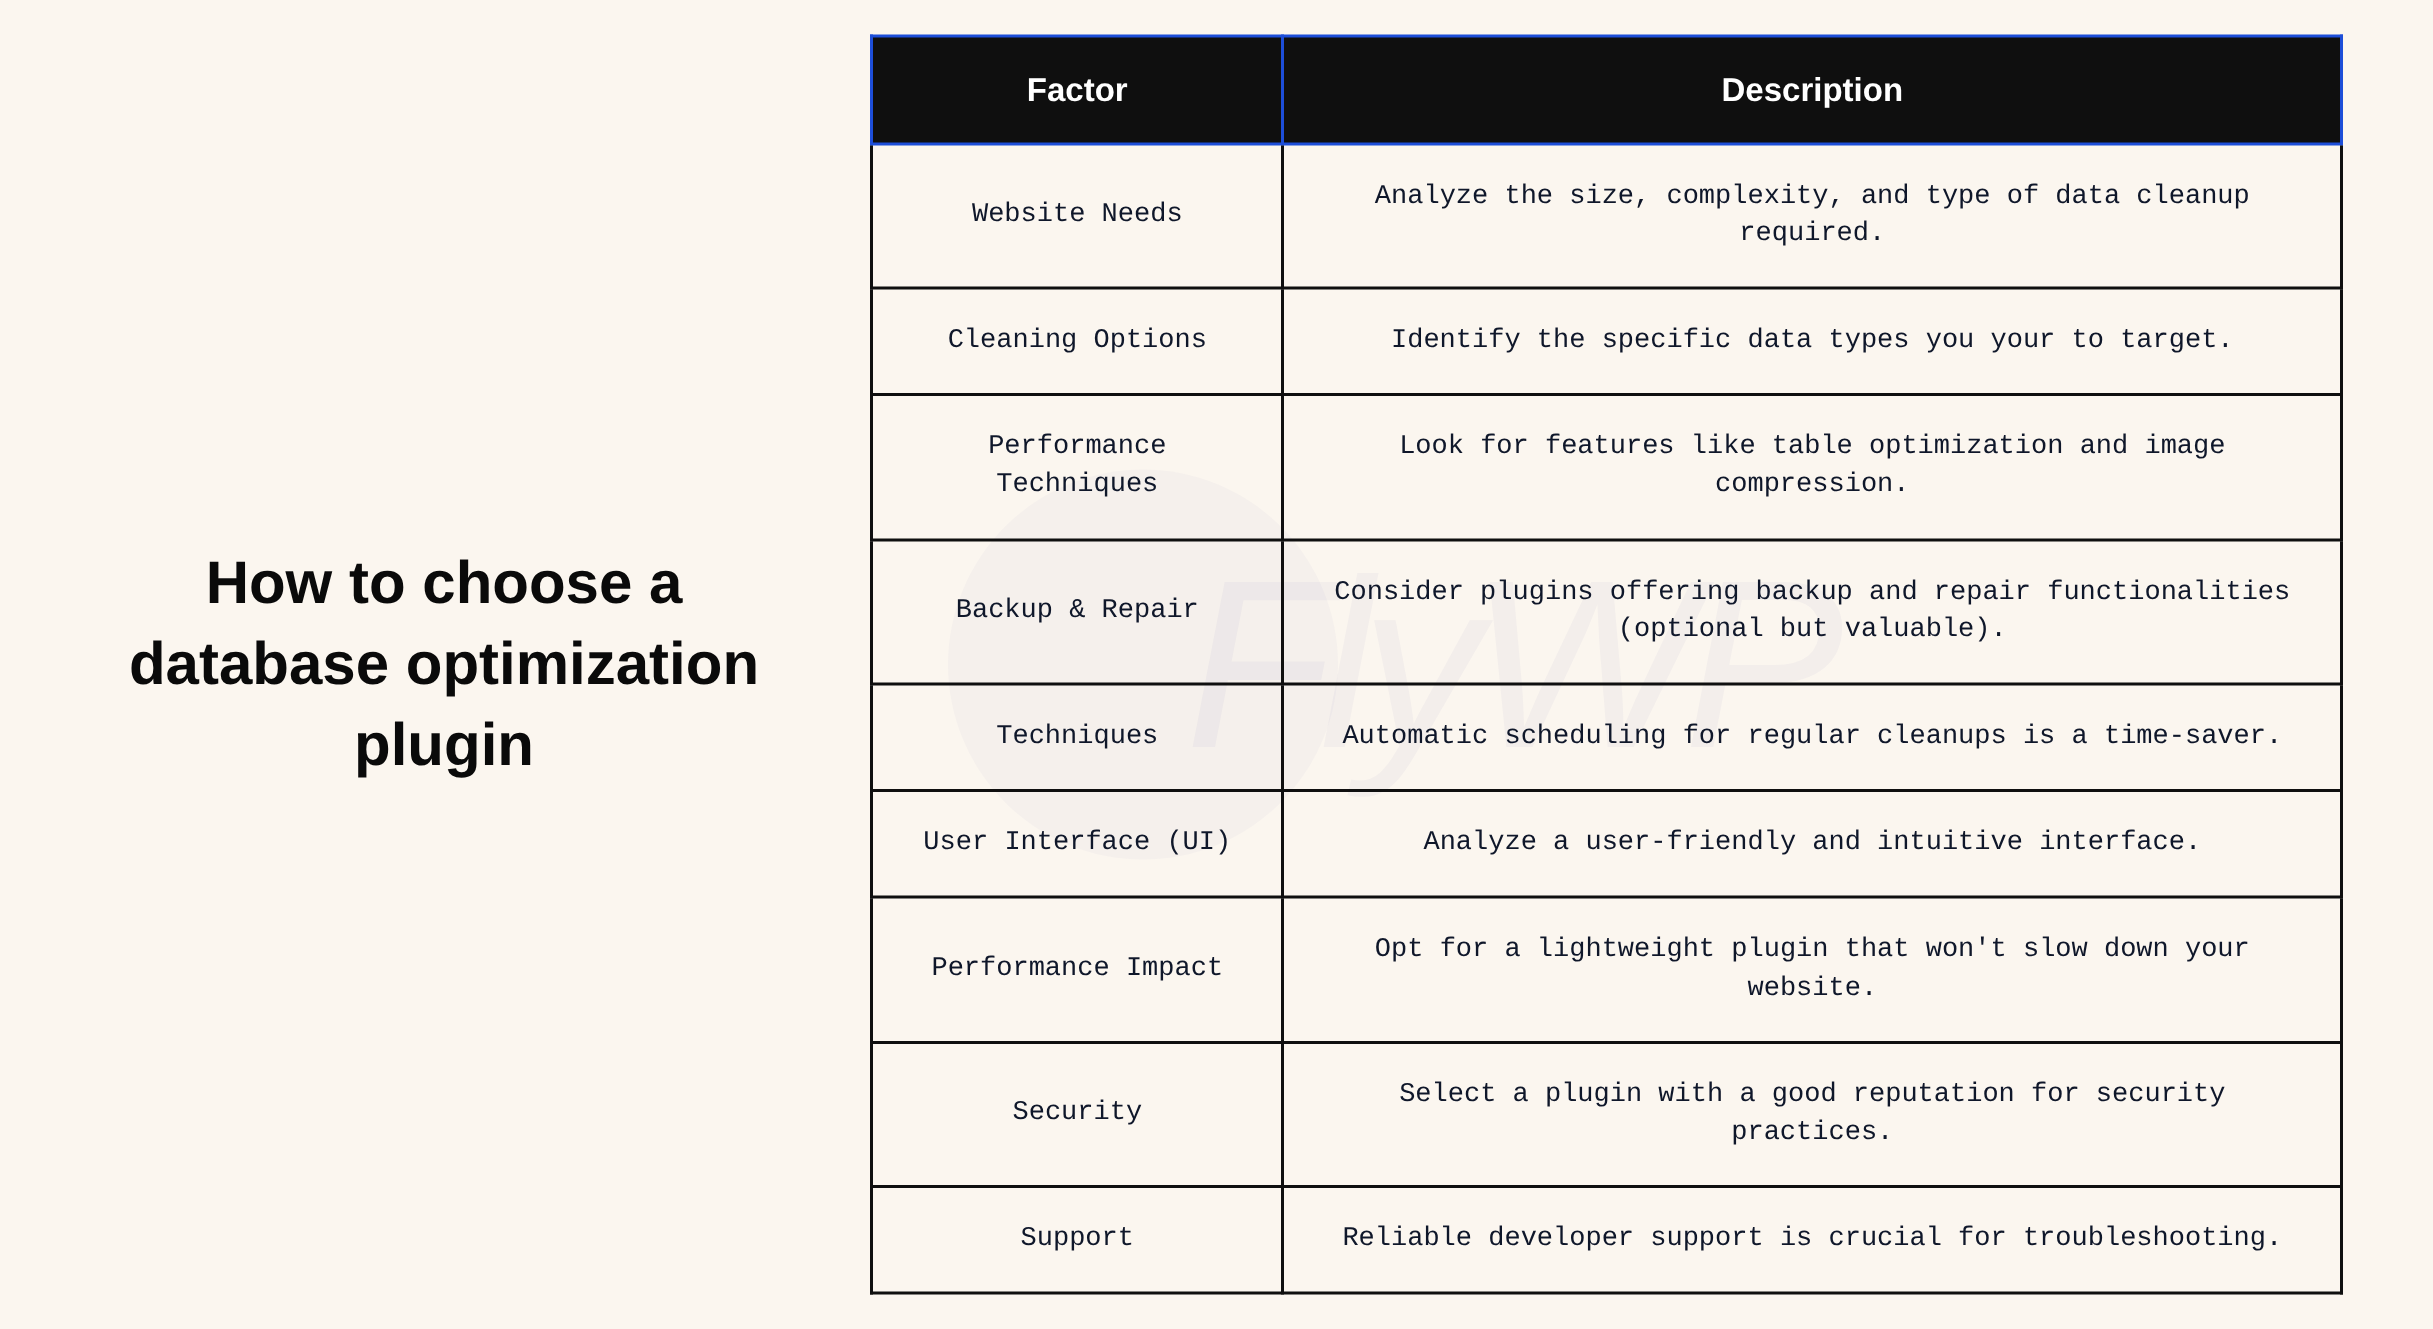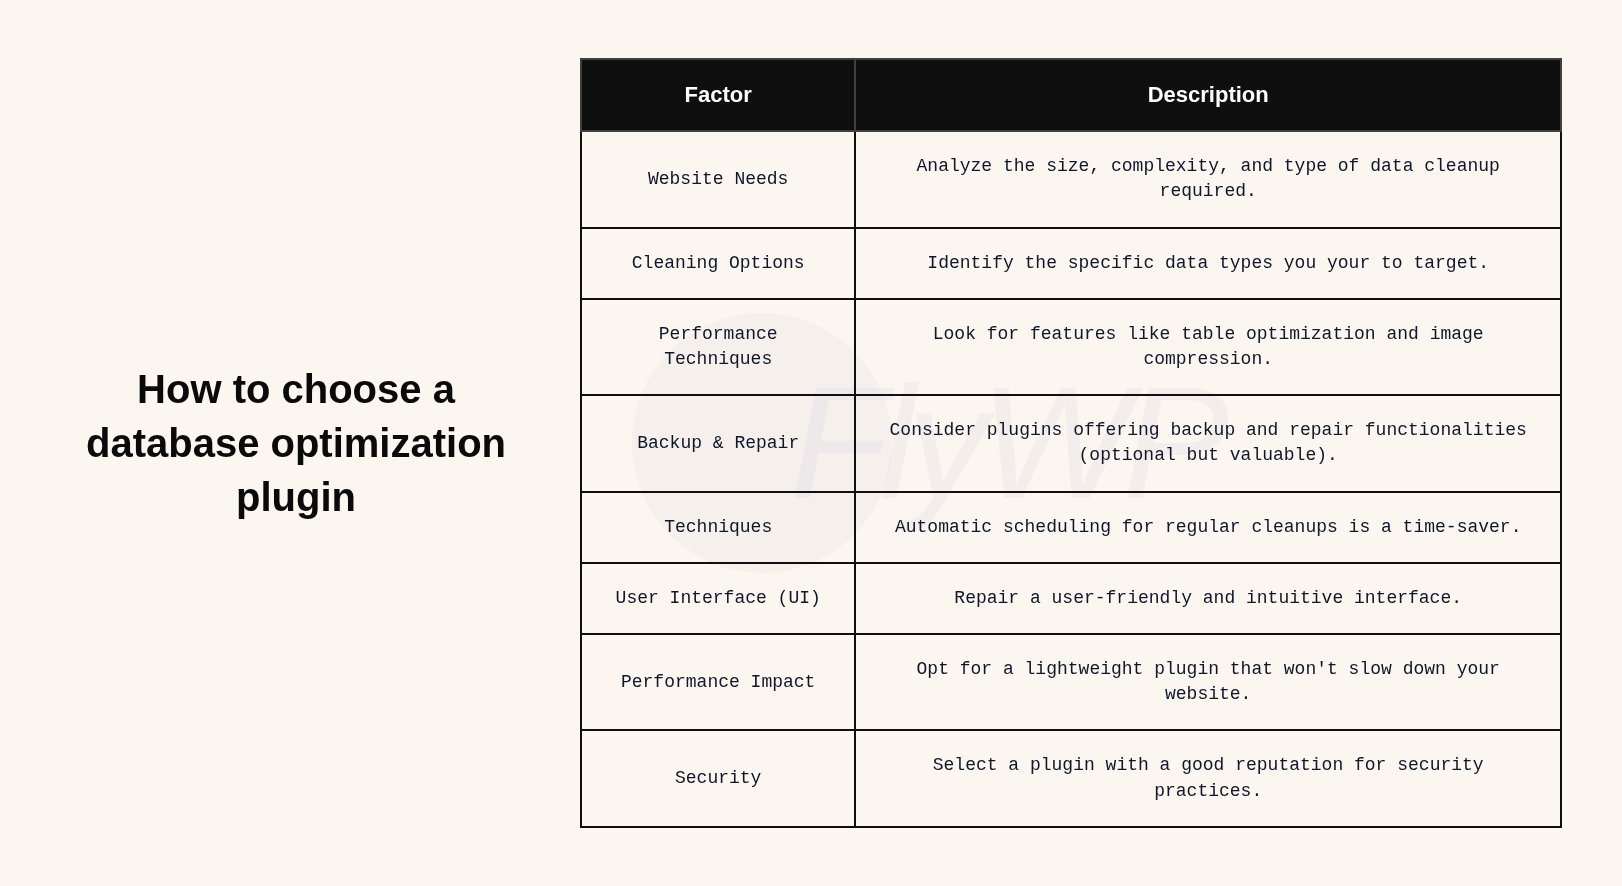--- a/index.html
+++ b/index.html
@@ -67,21 +67,21 @@
     border-collapse: collapse;
     background: transparent;
   }
   th {
     background-color: #0f0f0f;
     color: #ffffff;
     font-size: 22px;
     font-weight: 700;
     padding: 22px 0;
     text-align: center;
-    border: 2px solid #404040;
+    border: 2px solid #1d4ed8;
   }
   th.factor-col {
     width: 28%;
   }
   td {
     border: 2px solid #0f0f0f;
     padding: 22px 20px;
     font-size: 18px;
     color: #0f172a;
     text-align: center;
@@ -130,26 +130,30 @@
         <tr>
           <td class="factor-cell">Backup &amp; Repair</td>
           <td class="desc-cell">Consider plugins offering backup and repair functionalities (optional but valuable).</td>
         </tr>
         <tr>
           <td class="factor-cell">Techniques</td>
           <td class="desc-cell">Automatic scheduling for regular cleanups is a time-saver.</td>
         </tr>
         <tr>
           <td class="factor-cell">User Interface (UI)</td>
-          <td class="desc-cell">Repair a user-friendly and intuitive interface.</td>
+          <td class="desc-cell">Analyze a user-friendly and intuitive interface.</td>
         </tr>
         <tr>
           <td class="factor-cell">Performance Impact</td>
           <td class="desc-cell">Opt for a lightweight plugin that won't slow down your website.</td>
         </tr>
         <tr>
           <td class="factor-cell">Security</td>
           <td class="desc-cell">Select a plugin with a good reputation for security practices.</td>
         </tr>
+        <tr>
+          <td class="factor-cell">Support</td>
+          <td class="desc-cell">Reliable developer support is crucial for troubleshooting.</td>
+        </tr>
       </tbody>
     </table>
   </div>
 </div>
 
 </body></html>

